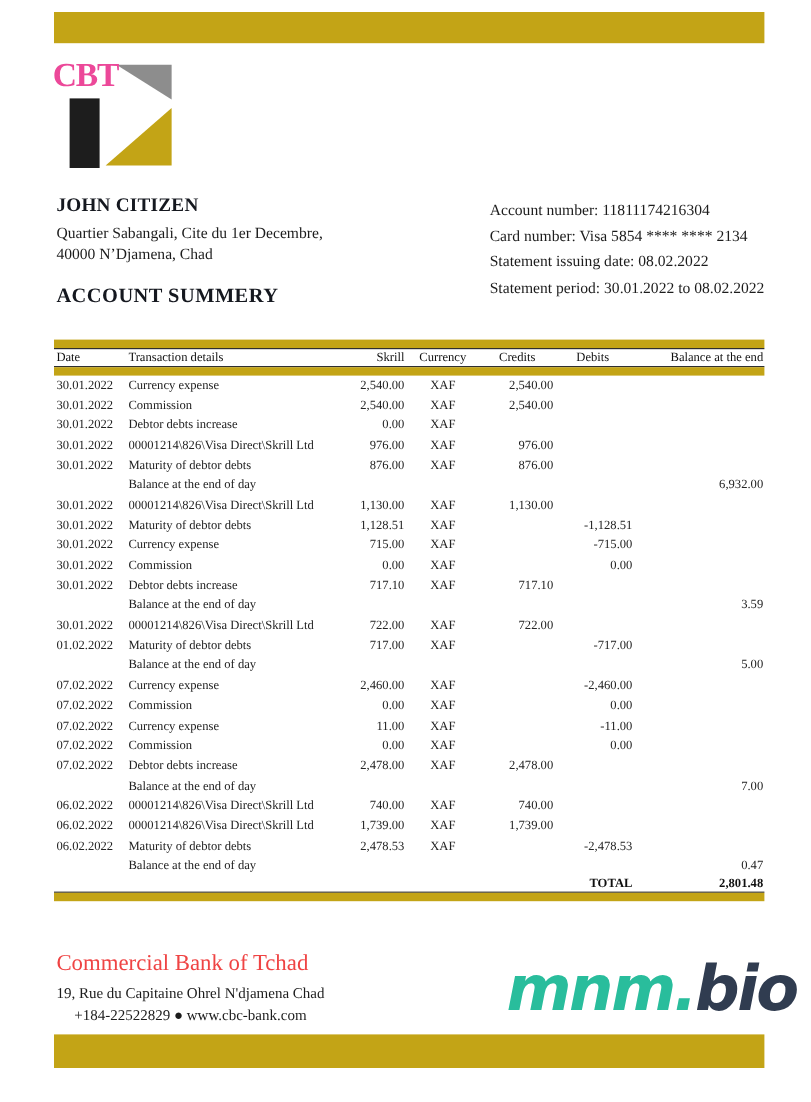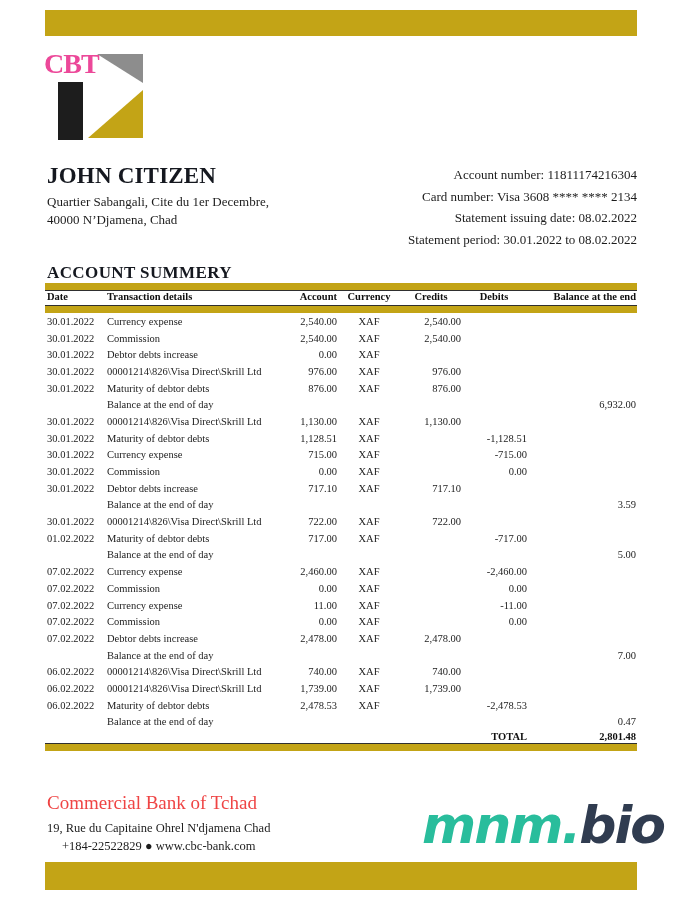--- a/index.html
+++ b/index.html
@@ -11,31 +11,31 @@
   .topbar { position:absolute; left:45px; top:10px; width:592px; height:26px; background:var(--gold); }
 
   .logo { position:absolute; left:43px; top:52px; width:102px; height:89px; }
   .logo-text { position:absolute; left:1px; top:-4px; font-size:28px; font-weight:bold; letter-spacing:-1px; color:#ec4899; }
   .logo-marks { position:absolute; left:0; top:0; width:102px; height:89px; }
   .tri-gray { fill:#8D8D8D; }
   .rect-black { fill:#1D1D1D; }
   .tri-gold { fill:var(--gold); }
 
   .customer { position:absolute; left:47px; top:163px; }
-  .customer-name { font-size:23px; font-weight:bold; letter-spacing:0.2px; margin-bottom:4px; color:#15181f; }
+  .customer-name { font-size:16px; font-weight:bold; letter-spacing:0.2px; margin-bottom:4px; color:#15181f; }
   .customer-line { font-size:13px; line-height:18px; }
 
-  .acct { position:absolute; right:39px; top:164px; text-align:right; font-size:13px; line-height:21.5px; }
-
-  .title { position:absolute; left:47px; top:263px; font-size:17px; font-weight:bold; letter-spacing:0.4px; color:#15181f; }
+  .acct { position:absolute; right:39px; top:164px; text-align:left; font-size:13px; line-height:21.5px; }
+
+  .title { position:absolute; left:47px; top:237px; font-size:17px; font-weight:bold; letter-spacing:0.4px; color:#15181f; }
 
   .table { position:absolute; left:45px; top:283px; width:592px; }
   .goldline { height:7px; background:var(--gold); }
   .rule { height:1px; background:var(--rule); }
-  .thead { display:flex; height:14px; font-weight:bold; font-size:10.5px; color:#101010; }
+  .thead { display:flex; height:14px; align-items:center; font-weight:normal; font-size:10.5px; color:#101010; }
   .trow { display:flex; height:16.7px; align-items:center; font-size:10.5px; color:#222; }
   .cell { overflow:hidden; white-space:nowrap; }
   .c0 { width:62px; padding-left:2px; }
   .c1 { width:178px; }
   .c2 { width:52px; text-align:right; }
   .c3 { width:64px; text-align:center; }
   .c4 { width:60px; text-align:right; }
   .c5 { width:66px; text-align:right; }
   .c6 { width:110px; text-align:right; padding-right:1px; }
   .thead .c4, .thead .c5 { text-align:center; }
@@ -72,34 +72,34 @@
   </div>
 
   <div class="customer">
     <div class="customer-name">JOHN CITIZEN</div>
     <div class="customer-line">Quartier Sabangali, Cite du 1er Decembre,</div>
     <div class="customer-line">40000 N’Djamena, Chad</div>
   </div>
 
   <div class="acct">
     <div>Account number: 11811174216304</div>
-    <div>Card number: Visa 3608 **** **** 2134</div>
+    <div>Card number: Visa 5854 **** **** 2134</div>
     <div>Statement issuing date: 08.02.2022</div>
     <div>Statement period: 30.01.2022 to 08.02.2022</div>
   </div>
 
   <h2 class="title">ACCOUNT SUMMERY</h2>
 
   <div class="table">
     <div class="goldline"></div>
     <div class="rule"></div>
     <div class="thead">
       <div class="cell c0">Date</div>
       <div class="cell c1">Transaction details</div>
-      <div class="cell c2">Account</div>
+      <div class="cell c2">Skrill</div>
       <div class="cell c3">Currency</div>
       <div class="cell c4">Credits</div>
       <div class="cell c5">Debits</div>
       <div class="cell c6">Balance at the end</div>
     </div>
     <div class="rule"></div>
     <div class="goldline"></div>
 
     <div>
         <div class="trow">

